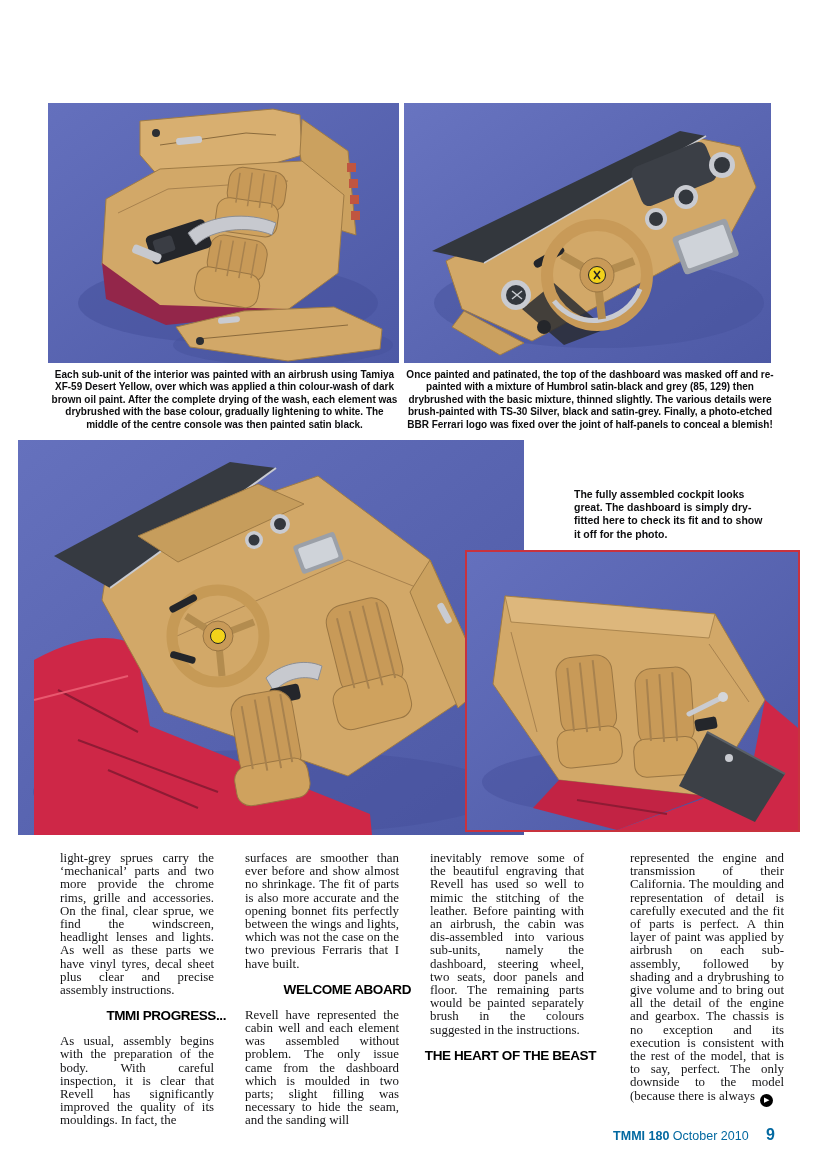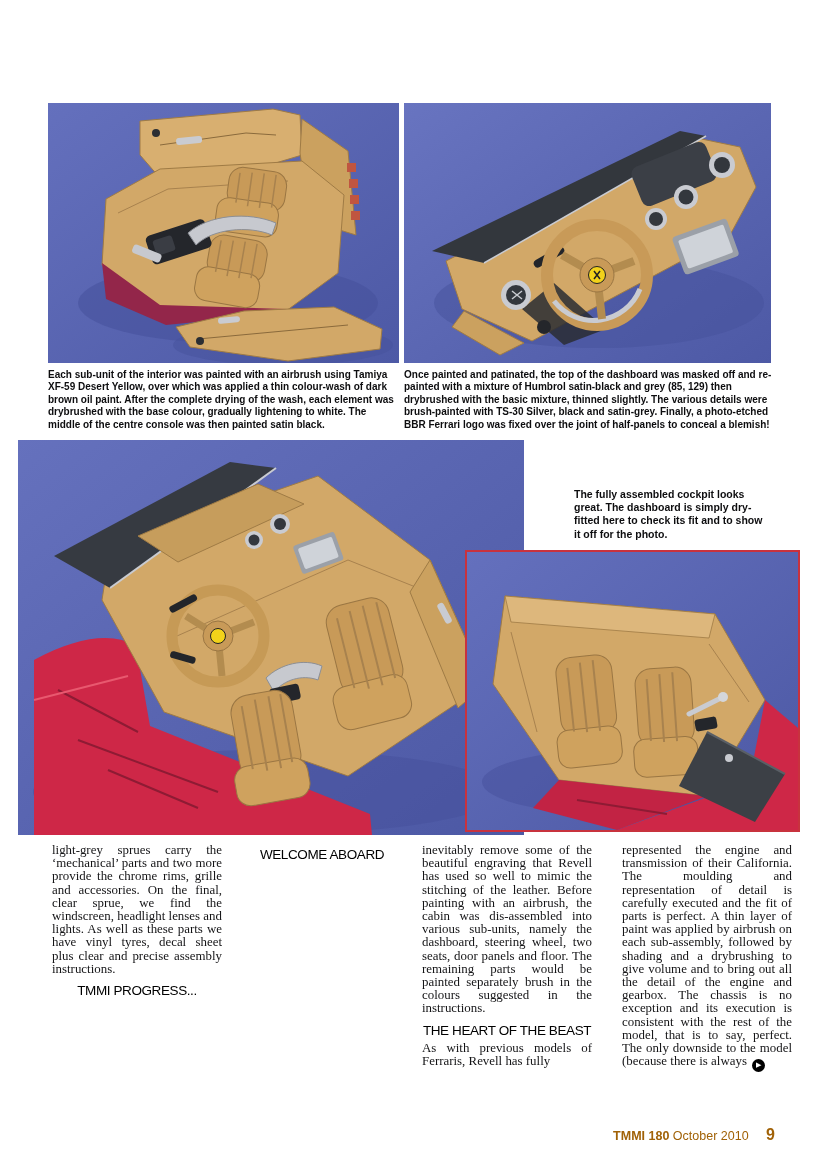--- a/index.html
+++ b/index.html
@@ -4,46 +4,46 @@
 <style>
   html,body{margin:0;padding:0;}
   body{
     width:818px;height:1158px;position:relative;background:#ffffff;
     font-family:"Liberation Sans", sans-serif;color:#17171a;overflow:hidden;
   }
   .photo{position:absolute;overflow:hidden;background:#5964b0;}
   .photo svg{display:block;}
   .caption{
     position:absolute;font-weight:bold;font-size:10px;line-height:12.4px;
-    color:#0d0d0f;text-align:left;
+    color:#0d0d0f;text-align:center;
   }
   .overlay-caption{
     position:absolute;left:528px;top:488px;width:196px;
     font-weight:bold;font-size:10.5px;line-height:13.2px;color:#0d0d0f;margin-left:46px;
   }
   .inset{border:2px solid #c8323e;box-sizing:border-box;z-index:3;}
   .big{z-index:1;}
   .body-col{
     position:absolute;top:840px;width:178px;
     font-family:"Liberation Serif", serif;font-size:12.9px;line-height:13.2px;
     text-align:justify;color:#141416;
   }
-  .body-col p{margin:4px;}
+  .body-col p{margin:12px;}
   .body-col .subhead{
-    font-family:"Liberation Sans", sans-serif;font-weight:normal;
+    font-family:"Liberation Sans", sans-serif;font-weight:bold;
     font-size:13.5px;line-height:14px;letter-spacing:-0.4px;
-    margin:8px 0 3px 0;color:#000;text-align:center;
+    margin:8px 0 3px 0;color:#000;text-align:right;
   }
   .arrow-badge{
     display:inline-block;width:13px;height:13px;border-radius:50%;
     background:#000;color:#fff;font-size:7px;line-height:13px;text-align:center;
     vertical-align:-2px;margin-left:2px;
   }
   .footer{
-    position:absolute;top:1126px;right:43px;font-size:12.5px;color:#a16207;
+    position:absolute;top:1126px;right:43px;font-size:12.5px;color:#0369a1;
     font-family:"Liberation Sans", sans-serif;
   }
   .footer .mag{font-weight:bold;}
   .footer .pagenum{font-weight:bold;font-size:16px;margin-left:14px;}
 </style>
 </head>
 <body>
 
 <div class="photo" style="left:48px;top:103px;width:351px;height:260px;">
   <svg width="351" height="260" viewBox="0 0 351 260">
@@ -244,30 +244,32 @@
 
     <path d="M240,180 L318,222 L288,270 L212,234 Z" fill="#3c4046"></path>
     <path d="M240,180 L318,222" stroke="#5a5f66" stroke-width="2" fill="none"></path>
     <circle cx="262" cy="206" r="4" fill="#c9cbd1"></circle>
   </svg>
 </div>
 
 <div class="body-col" style="left:48px;">
   <p>light-grey sprues carry the ‘mechanical’ parts and two more provide the chrome rims, grille and accessories. On the final, clear sprue, we find the windscreen, headlight lenses and lights. As well as these parts we have vinyl tyres, decal sheet plus clear and precise assembly instructions.</p>
   <div class="subhead">TMMI PROGRESS...</div>
+  <p>As usual, assembly begins with the preparation of the body. With careful inspection, it is clear that Revell has significantly improved the quality of its mouldings. In fact, the</p>
 </div>
 
 <div class="body-col" style="left:233px;">
+  <p>surfaces are smoother than ever before and show almost no shrinkage. The fit of parts is also more accurate and the opening bonnet fits perfectly between the wings and lights, which was not the case on the two previous Ferraris that I have built.</p>
   <div class="subhead">WELCOME ABOARD</div>
+  <p>Revell have represented the cabin well and each element was assembled without problem. The only issue came from the dashboard which is moulded in two parts; slight filling was necessary to hide the seam, and the sanding will</p>
 </div>
 
 <div class="body-col" style="left:418px;">
   <p>inevitably remove some of the beautiful engraving that Revell has used so well to mimic the stitching of the leather. Before painting with an airbrush, the cabin was dis-assembled into various sub-units, namely the dashboard, steering wheel, two seats, door panels and floor. The remaining parts would be painted separately brush in the colours suggested in the instructions.</p>
   <div class="subhead">THE HEART OF THE BEAST</div>
-  <p>As with previous models of Ferraris, Revell has fully</p>
 </div>
 
 <div class="body-col" style="left:618px;">
   <p><span>represented the engine and transmission of their California. The moulding and representation of detail is carefully executed and the fit of parts is perfect. A thin layer of paint was applied by airbrush on each sub-assembly, followed by shading and a drybrushing to give volume and to bring out all the detail of the engine and gearbox. The chassis is no exception and its execution is consistent with the rest of the model, that is to say, perfect. The only downside to the model (because there is always</span>
     <span class="arrow-badge">▶</span>
   </p>
 </div>
 
 <div class="footer">
   <span class="mag">TMMI 180</span>

